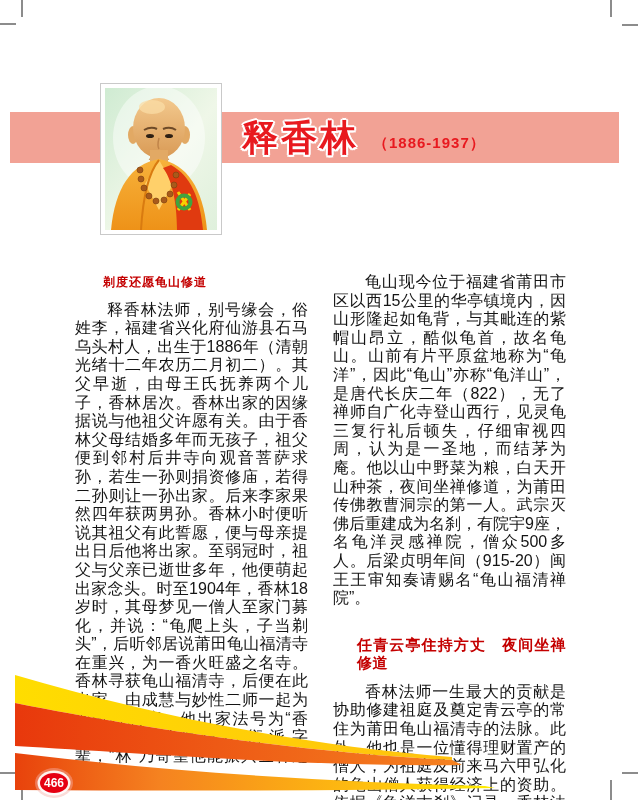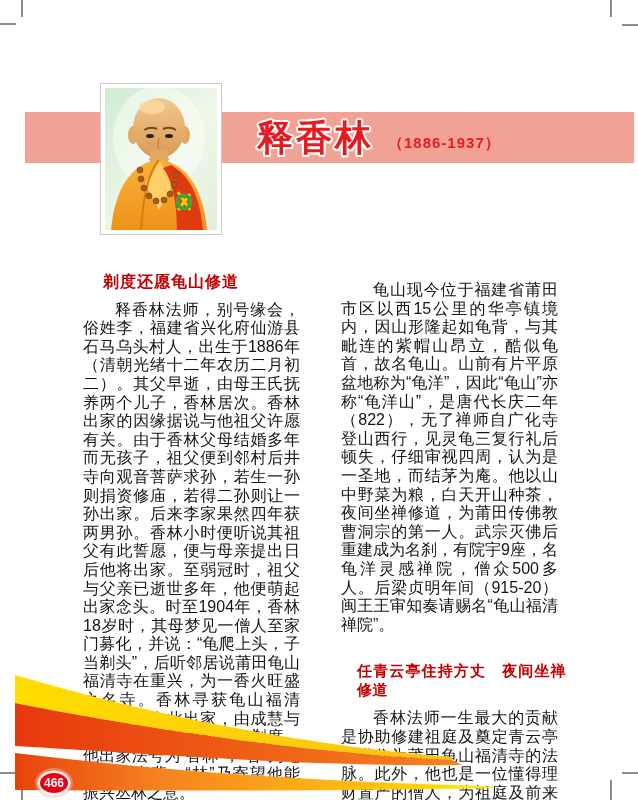--- a/index.html
+++ b/index.html
@@ -10,40 +10,40 @@
   
   .crop{position:absolute;background:#8c8c8c;}
   .cm-v{width:2px;height:17px;}
   .cm-h{width:16px;height:2px;}
   .cm-tl-v{left:21px;top:0;}        .cm-tl-h{left:0;top:23px;}
   .cm-tr-v{left:610px;top:0;}       .cm-tr-h{left:622px;top:24px;}
   .cm-bl-v{left:21px;top:780px;height:20px;} .cm-bl-h{left:0;top:772px;}
   .cm-br-v{left:610px;top:780px;height:20px;}.cm-br-h{left:622px;top:772px;}
 
   
-  .banner{position:absolute;left:25px;top:112px;width:609px;height:51px;background:#F2A295;
+  .banner{position:absolute;left:10px;top:112px;width:609px;height:51px;background:#F2A295;
           display:flex;align-items:center;padding-left:232px;box-sizing:border-box;}
   .banner-title{font-size:36px;font-weight:bold;color:#E8191F;letter-spacing:3px;line-height:1;
      text-shadow:2px 0 0 #fff,-2px 0 0 #fff,0 2px 0 #fff,0 -2px 0 #fff,
                  1.5px 1.5px 0 #fff,-1.5px 1.5px 0 #fff,1.5px -1.5px 0 #fff,-1.5px -1.5px 0 #fff;}
   .banner-years{font-size:15px;color:#E8191F;margin-left:14px;margin-top:11px;letter-spacing:1px;font-weight:bold;}
 
   
   .photo{position:absolute;left:100px;top:83px;width:122px;height:152px;box-sizing:border-box;
          background:#fff;border:1px solid #C9C9C9;padding:4px;z-index:5;}
   .photo svg{display:block;width:112px;height:142px;}
 
   
   .col{position:absolute;top:273px;width:233px;color:#141414;font-size:16px;line-height:18.6px;
        text-align:justify;}
   .col-left{left:75px;}
   .col-right{left:333px;}
-  .col p{margin:8px;text-indent:2em;}
+  .col p{margin:0;text-indent:2em;}
   .h-red{color:#C40000;font-weight:bold;margin:0;}
-  .h1{font-size:16px;margin:0 0 9px 28px;letter-spacing:1px;}
+  .h1{font-size:12px;margin:0 0 9px 28px;letter-spacing:1px;}
   .h2{font-size:15px;margin:28px 0 10px 24px;letter-spacing:0.5px;}
 
   
   .waves{position:absolute;left:0;top:660px;width:638px;height:140px;}
 
   
   .badge{position:absolute;left:40px;top:741px;width:28px;height:20px;border-radius:50%;
          background:#E60012;color:#fff;font-size:12px;font-weight:bold;
          display:flex;align-items:center;justify-content:center;z-index:6;
          box-shadow:0 0 0 2.5px rgba(255,255,255,0.9),0 0 0 5px rgba(247,178,170,0.45);margin-top:32px;}

